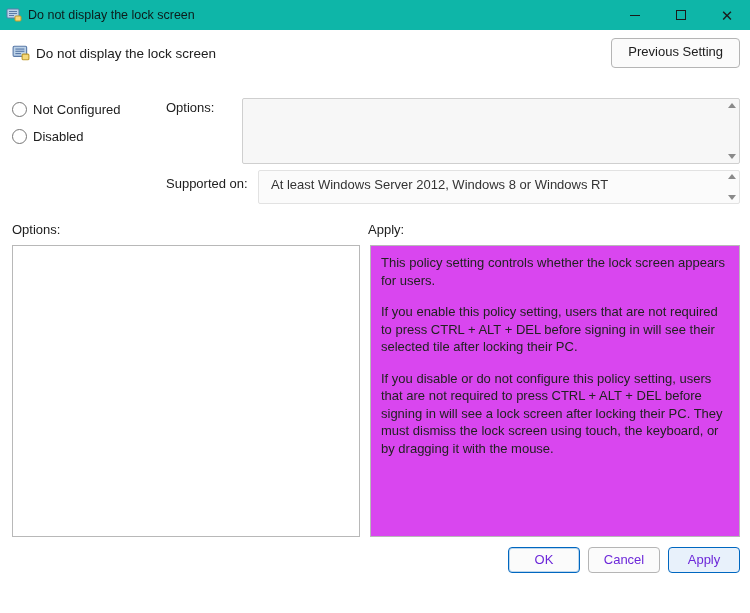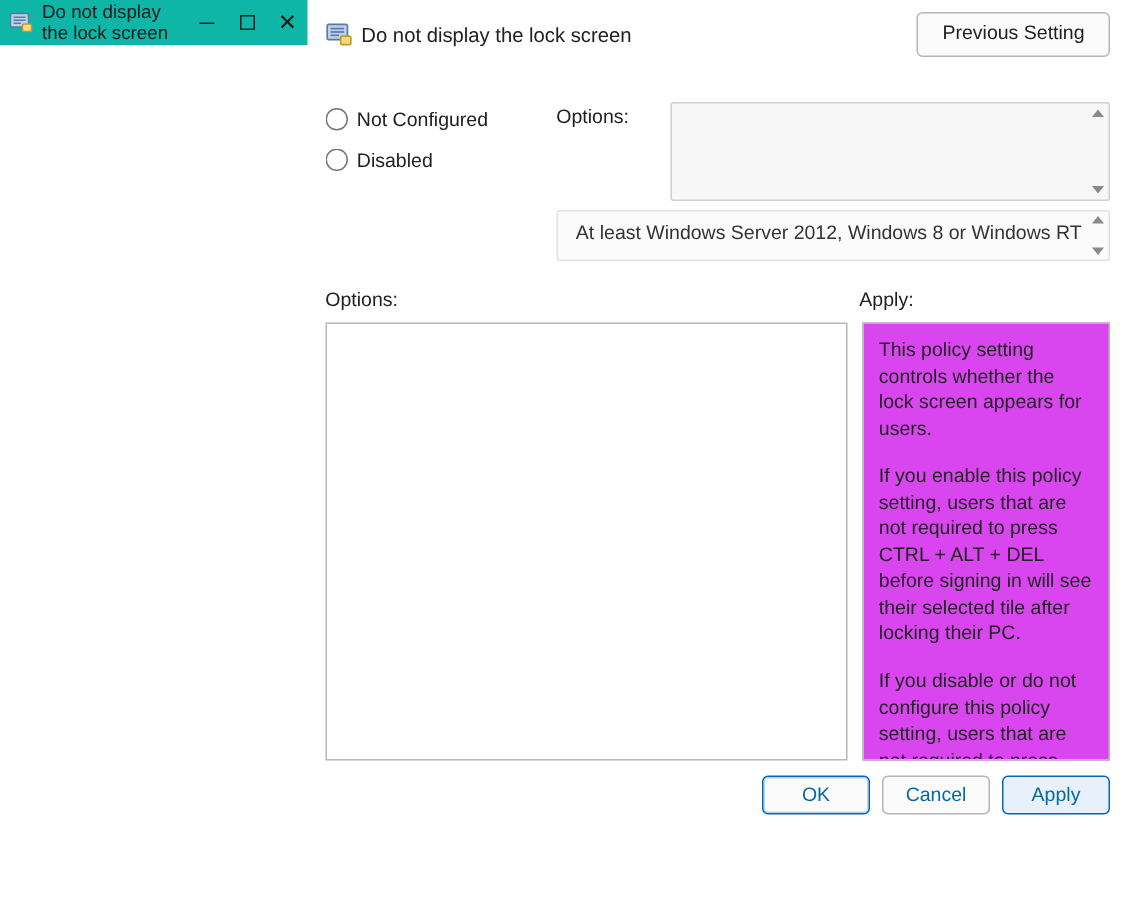--- a/index.html
+++ b/index.html
@@ -10,20 +10,21 @@
     color: #202020;
     background: #ffffff;
     width: 750px;
     height: 613px;
     overflow: hidden;
   }
   .window {
     width: 750px;
     height: 613px;
     display: flex;
+    flex-direction: column;
     box-sizing: border-box;
   }
   
   .titlebar {
     height: 30px;
     background: #0eb6a8; 
     display: flex;
     align-items: center;
     color: #0d1b1a;
     font-size: 12.5px;
@@ -220,21 +221,21 @@
     gap: 8px;
   }
   .btn {
     border: 1px solid #b5b5b5;
     background: #fbfbfb;
     border-radius: 4px;
     height: 26px;
     line-height:24px;
     padding: 0 8px;
     font-size: 13px;
-    color: #0369a1;
+    color: #6d28d9;
     min-width: 72px;
     text-align:center;
     box-sizing:border-box;
   }
   .btn.primary {
     border: 1px solid #0067c0;
     box-shadow: inset 0 0 0 1px rgba(0,103,192,0.25);
   }
   .btn.accent {
     background: #e8f1fb;
@@ -299,20 +300,21 @@
 
       <div class="right-col">
         <div class="row" style="align-items:flex-start;">
           <span class="label-cell" style="width:70px;">Options:</span>
           <div class="commentbox" style="margin-left:6px;">
             <span class="scroll-arrow up"></span>
             <span class="scroll-arrow down"></span>
           </div>
         </div>
         <div class="field-row">
+          <span class="fl">Supported on:</span>
           <div class="supported-box" style="margin-left:0;padding-left:12px;">
             <span>At least Windows Server 2012, Windows 8 or Windows RT</span>
             <span class="scroll-arrow up"></span>
             <span class="scroll-arrow down"></span>
           </div>
         </div>
       </div>
     </div>
 
     <div class="oh-labels">

